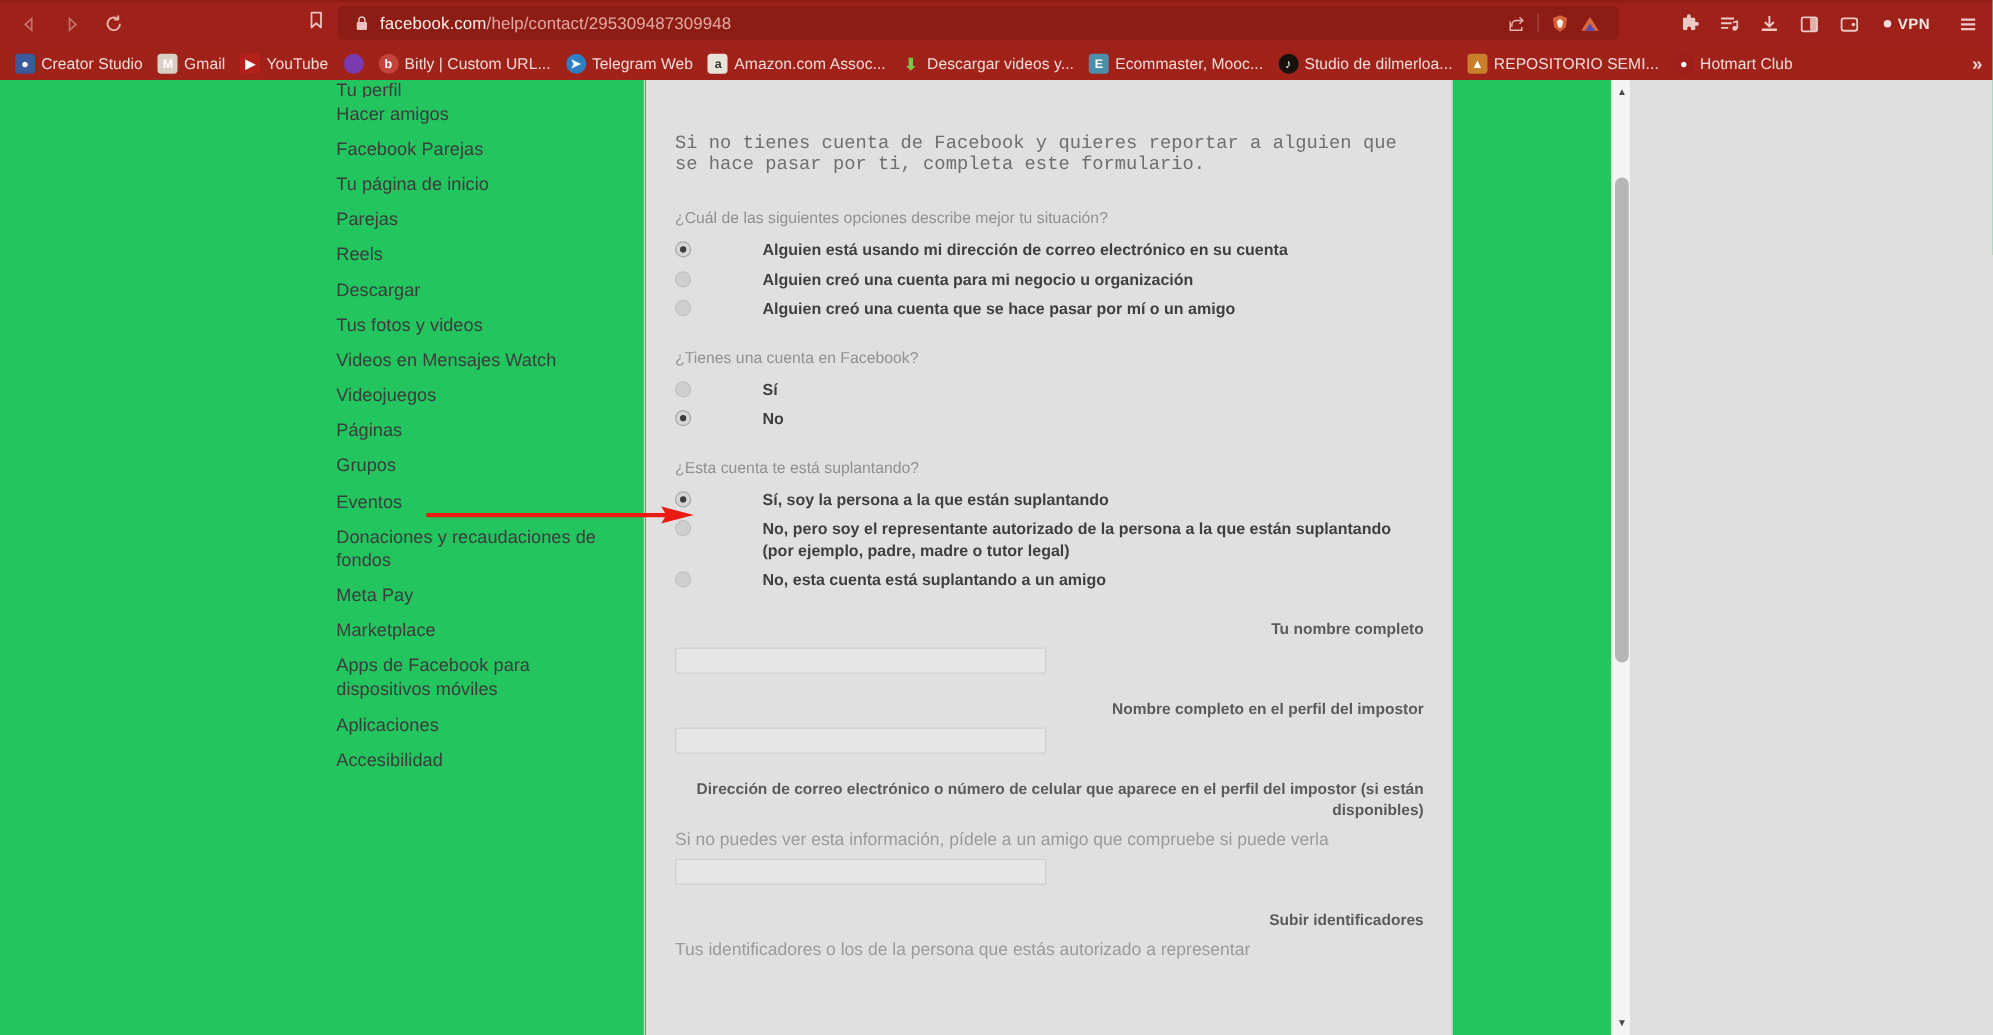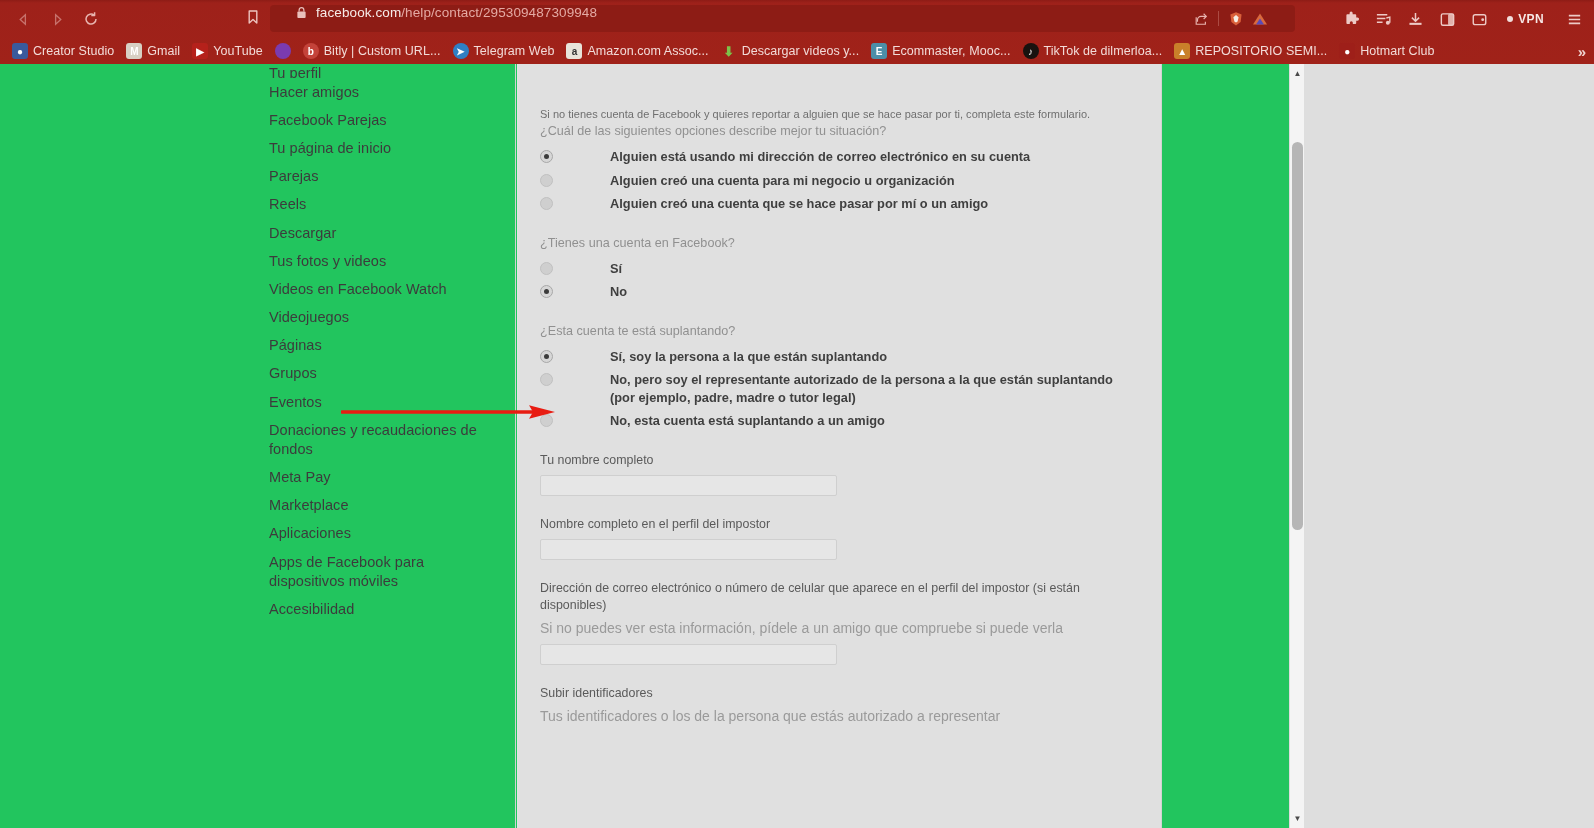--- a/index.html
+++ b/index.html
@@ -60,21 +60,22 @@
     flex: 0 0 auto;
     margin-right: 4px;
   }
 
   .urlbar {
     flex: 1 1 auto;
     height: 27px;
     background: #8d1c15;
     border-radius: 4px;
     display: flex;
-    padding: 0 24px;
+    align-items: center;
+    padding: 0 12px;
     position: relative;
   }
 
   .lock-icon {
     width: 14px; height: 14px;
     margin-right: 8px;
     color: #e9c0bb;
     flex: 0 0 auto;
     display: flex; align-items: center; justify-content: center;
   }
@@ -272,24 +273,26 @@
     height: 764px;
     background: #e0e0e0;
     border-right: 1px solid #d2d2d2;
     border-left: 1px solid #e4e4e4;
   }
   .content-inner {
     padding: 42px 22px 0 22px;
   }
 
   .intro-text {
-    font-size: 11px;
+    font-size: 15px;
     color: #6f6f6f;
     line-height: 17px;
+    margin-bottom: 26px;
     letter-spacing: 0.02px;
+    font-family: Liberation Mono, monospace;
   }
 
   .q-label {
     font-size: 12.6px;
     color: #909090;
     margin-bottom: 9px;
     line-height: 16px;
     letter-spacing: 0.02px;
   }
 
@@ -331,21 +334,21 @@
 
   .q-block { margin-bottom: 22px; }
 
   .field-label {
     font-size: 12.4px;
     color: #707070;
     margin-bottom: 6px;
     line-height: 17px;
     letter-spacing: 0.02px;
   }
-  .field-label.bold { font-weight: normal; color: #5a5a5a; }
+  .field-label.bold { font-weight: bold; color: #5a5a5a; text-align: right; }
   .field-hint {
     font-size: 14px;
     color: #9a9a9a;
     margin-bottom: 8px;
     line-height: 16px;
   }
   .text-input {
     width: 297px;
     height: 21px;
     background: #e6e6e6;
@@ -529,21 +532,21 @@
       <span class="bm">
         <span class="bm-ico ic-download" style="color: rgb(125, 194, 74); font-size: 13px;">⬇</span>
         <span class="bm-label">Descargar videos y...</span>
       </span>
       <span class="bm">
         <span class="bm-ico ic-ecom">E</span>
         <span class="bm-label">Ecommaster, Mooc...</span>
       </span>
       <span class="bm">
         <span class="bm-ico ic-tiktok">♪</span>
-        <span class="bm-label">TikTok de dilmerloa...</span>
+        <span class="bm-label">Studio de dilmerloa...</span>
       </span>
       <span class="bm">
         <span class="bm-ico ic-repo">▲</span>
         <span class="bm-label">REPOSITORIO SEMI...</span>
       </span>
       <span class="bm">
         <span class="bm-ico ic-hotmart">●</span>
         <span class="bm-label">Hotmart Club</span>
       </span>
       <span class="bm-overflow">»</span>
@@ -557,30 +560,30 @@
 
     <nav class="nav-col" id="navcol">
         <div class="nav-item partial">Tu perfil</div>
         <div class="nav-item">Hacer amigos</div>
         <div class="nav-item">Facebook Parejas</div>
         <div class="nav-item">Tu página de inicio</div>
         <div class="nav-item">Parejas</div>
         <div class="nav-item">Reels</div>
         <div class="nav-item">Descargar</div>
         <div class="nav-item">Tus fotos y videos</div>
-        <div class="nav-item">Videos en Facebook Watch</div>
+        <div class="nav-item">Videos en Mensajes Watch</div>
         <div class="nav-item">Videojuegos</div>
         <div class="nav-item">Páginas</div>
         <div class="nav-item">Grupos</div>
         <div class="nav-item">Eventos</div>
         <div class="nav-item">Donaciones y recaudaciones de fondos</div>
         <div class="nav-item">Meta Pay</div>
         <div class="nav-item">Marketplace</div>
+        <div class="nav-item">Apps de Facebook para dispositivos móviles</div>
         <div class="nav-item">Aplicaciones</div>
-        <div class="nav-item">Apps de Facebook para dispositivos móviles</div>
         <div class="nav-item">Accesibilidad</div>
       </nav>
 
     <section class="content-panel">
       <div class="content-inner">
 
         <p class="intro-text">Si no tienes cuenta de Facebook y quieres reportar a alguien que se hace pasar por ti, completa este formulario.</p>
 
         <div class="q-block">
           <div class="q-label">¿Cuál de las siguientes opciones describe mejor tu situación?</div>

